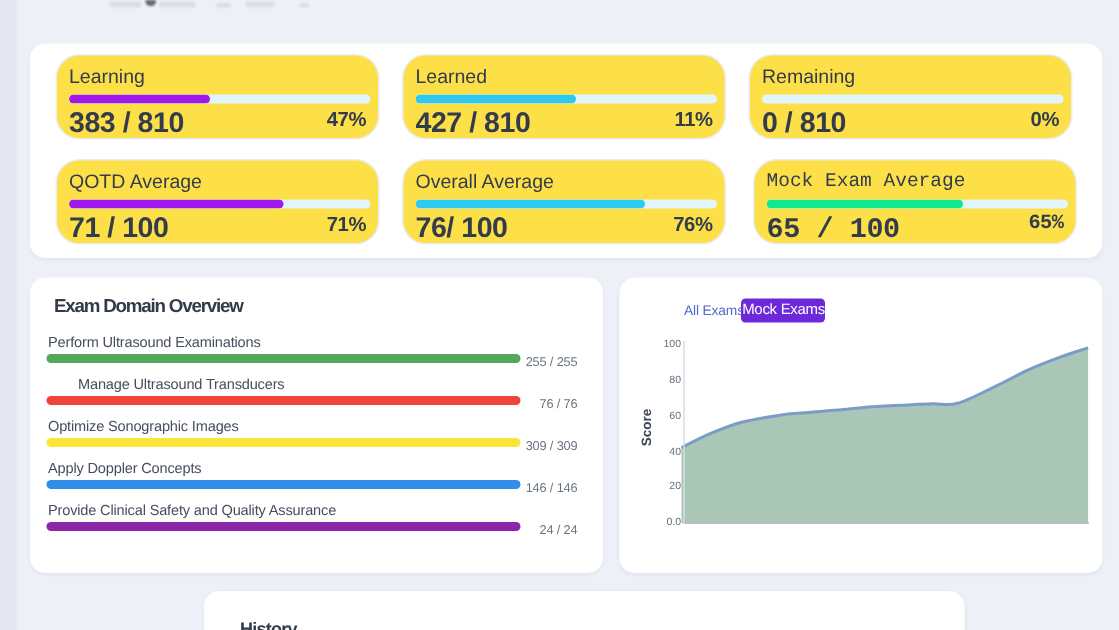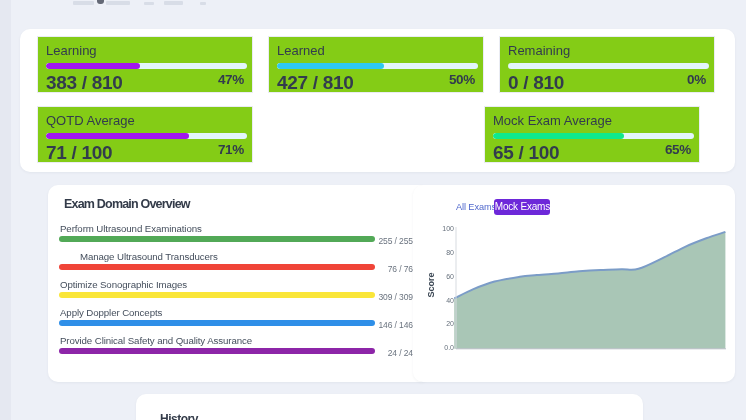--- a/index.html
+++ b/index.html
@@ -3,21 +3,21 @@
 <meta charset="utf-8">
 <style>
   * { margin:0; padding:0; box-sizing:border-box; }
   html,body { width:746px; height:420px; overflow:hidden; }
   body { position:relative; background:#edf0f7; font-family:"Liberation Sans", sans-serif; }
   .leftstrip { position:absolute; left:0; top:0; width:11px; height:420px; background:#e5e8f1; }
   .panel { position:absolute; background:#fff; border-radius:10px; box-shadow:0 1px 3px rgba(20,30,60,.05); }
   .frag { position:absolute; background:#d6dbe6; border-radius:1px; filter:blur(0.7px); opacity:.9; }
 
   
-  .card { position:absolute; width:216px; height:57px; background:#84cc16; border:1px solid #eaecf3; border-radius:0; }
+  .card { position:absolute; width:216px; height:57px; background:#fde047; border:1px solid #eaecf3; border-radius:16px; }
   .card .t { position:absolute; left:8px; top:6px; font-size:13px; font-weight:500; color:#323c4d; }
   .card .track { position:absolute; left:8px; top:26px; width:201px; height:6px; border-radius:3px; background:#e3f5fc; overflow:hidden; }
   .card .fill { position:absolute; left:0; top:0; height:6px; border-radius:3px; }
   .card .num { position:absolute; left:8px; top:35px; font-size:19px; font-weight:600; letter-spacing:-0.3px; color:#323c4d; }
   .card .pct { position:absolute; right:8px; top:35px; font-size:13.5px; font-weight:600; letter-spacing:-0.3px; color:#323c4d; }
   .purple { background:#a118ee; }
   .cyan { background:#2ec9f0; }
   .green { background:#10e98c; }
 
   
@@ -50,47 +50,55 @@
       </div>
       <div class="num">383 / 810</div>
       <div class="pct">47%</div>
     </div>
     <div class="card" style="left:248px; top:7px;">
       <div class="t">Learned</div>
       <div class="track">
         <div class="fill cyan" style="width:53%"></div>
       </div>
       <div class="num">427 / 810</div>
-      <div class="pct">50%</div>
+      <div class="pct">11%</div>
     </div>
     <div class="card" style="left:479px; top:7px;">
       <div class="t">Remaining</div>
       <div class="track"></div>
       <div class="num">0 / 810</div>
       <div class="pct">0%</div>
     </div>
     <div class="card" style="left:17px; top:77px;">
       <div class="t">QOTD Average</div>
       <div class="track">
         <div class="fill purple" style="width:71%"></div>
       </div>
       <div class="num">71 / 100</div>
       <div class="pct">71%</div>
     </div>
-    <div class="card" style="left:464px; top:77px;">
+    <div class="card" style="left:248px; top:77px;">
+      <div class="t">Overall Average</div>
+      <div class="track">
+        <div class="fill cyan" style="width:76%"></div>
+      </div>
+      <div class="num">76/ 100</div>
+      <div class="pct">76%</div>
+    </div>
+    <div class="card" style="left:482px; top:77px;font-family:Liberation Mono, monospace;">
       <div class="t">Mock Exam Average</div>
       <div class="track">
         <div class="fill green" style="width:65%"></div>
       </div>
       <div class="num">65 / 100</div>
       <div class="pct">65%</div>
     </div>
   </div>
 
-  <div class="panel" style="left:20px; top:185px; width:382px; height:197px;margin-left:28px;">
+  <div class="panel" style="left:20px; top:185px; width:382px; height:197px;">
     <div class="dhead">Exam Domain Overview</div>
     <div class="drow">
       <div class="lbl" style="top:38px;">Perform Ultrasound Examinations</div>
       <div class="bar" style="top:51px; background:#52a957;"></div>
       <div class="val" style="top:51px;">255 / 255</div>
     </div>
     <div class="drow">
       <div class="lbl" style="top:66px;padding-left:20px;">Manage Ultrasound Transducers</div>
       <div class="bar" style="top:79px; background:#f04438;"></div>
       <div class="val" style="top:79px;">76 / 76</div>

